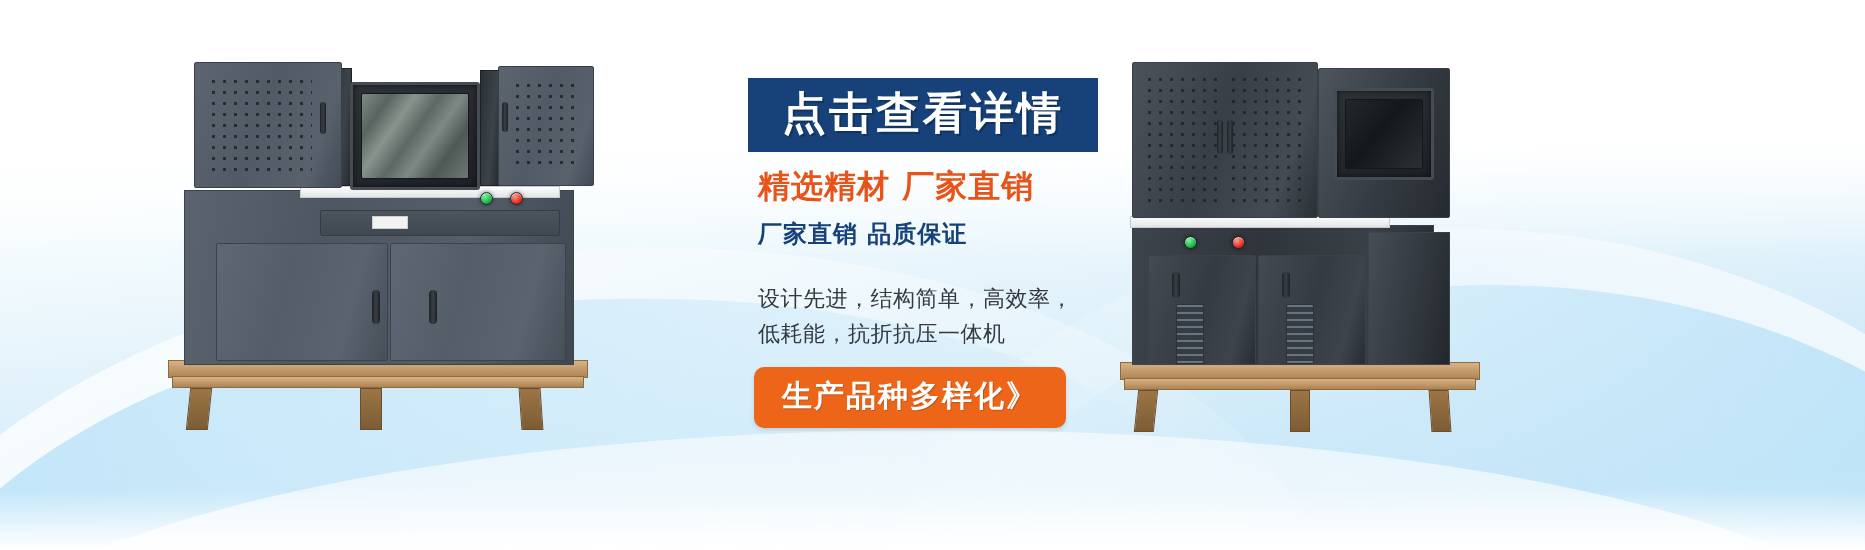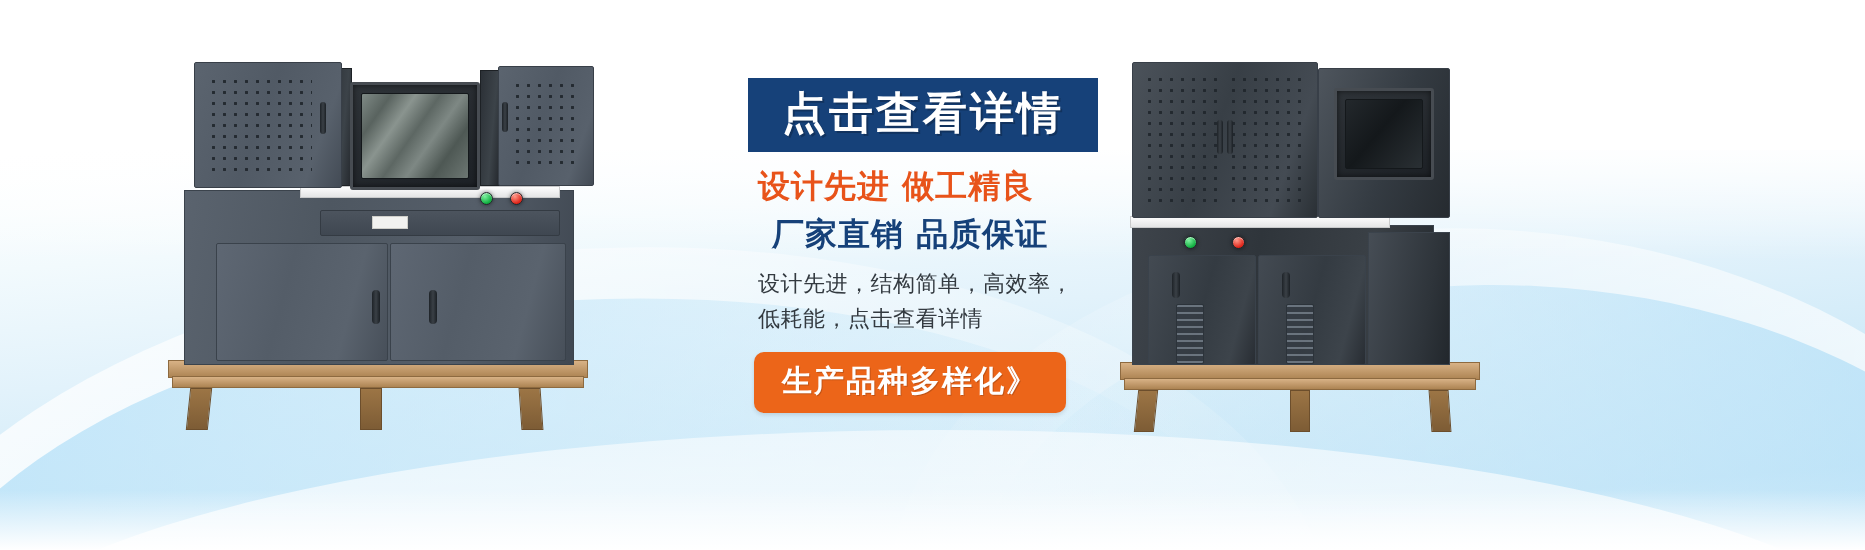--- a/index.html
+++ b/index.html
@@ -30,23 +30,23 @@
   
   .textblock{position:absolute;left:748px;top:78px;width:540px}
 
   .titlebar{display:inline-block;background:#164179;padding:9px 34px 13px 34px;}
   .titlebar .ttl{font-family:"DejaVu Sans",sans-serif;font-weight:bold;color:#fff;
     font-size:44px;line-height:52px;letter-spacing:3px;
     text-shadow:2px 2px 0 rgba(0,0,0,.22)}
 
   .line-or{margin-top:14px;margin-left:10px;font-family:"DejaVu Sans",sans-serif;font-weight:bold;
     font-size:32px;line-height:40px;color:#e8531a;letter-spacing:1px}
-  .line-bl{margin-top:8px;margin-left:24px;font-family:"DejaVu Sans",sans-serif;font-weight:bold;
-    font-size:32px;line-height:40px;color:#164179;letter-spacing:1px}
-  .desc{margin-top:12px;margin-left:10px;font-family:"DejaVu Sans",sans-serif;
+  .line-bl{margin-top:8px;margin-left:10px;font-family:"DejaVu Sans",sans-serif;font-weight:bold;
+    font-size:24px;line-height:40px;color:#164179;letter-spacing:1px}
+  .desc{margin-top:27px;margin-left:10px;font-family:"DejaVu Sans",sans-serif;
     font-size:22px;line-height:35px;color:#333a40;letter-spacing:.5px}
 
   .cta{margin-top:16px;margin-left:6px;display:inline-block;background:#ec6519;
     border-radius:10px;padding:10px 28px 13px 28px;cursor:pointer;
     box-shadow:0 2px 4px rgba(0,0,0,.12)}
   .cta .ctat{font-family:"DejaVu Sans",sans-serif;font-weight:bold;color:#fff;font-size:30px;
     line-height:38px;letter-spacing:2px;text-shadow:1px 1px 0 rgba(0,0,0,.18);white-space:nowrap}
 
   
   .machine{position:absolute}
@@ -140,25 +140,25 @@
     <div class="perf" style="left:362px;top:40px;width:66px;height:92px"></div>
     <div class="handle-v" style="left:352px;top:62px;height:30px;width:6px"></div>
   </div>
 
   <div class="textblock">
 
     <div class="titlebar">
       <div class="ttl">点击查看详情</div>
     </div>
 
-    <div class="line-or">设计先进 做工精良</div>
+    <div class="line-or">精选精材 厂家直销</div>
     <div class="line-bl">厂家直销  品质保证</div>
 
     <div class="desc">设计先进，结构简单，高效率，</div>
-    <div class="desc" style="margin-top:0">低耗能，点击查看详情</div>
+    <div class="desc" style="margin-top:0">低耗能，抗折抗压一体机</div>
 
     <div class="cta">
       <span class="ctat">生产品种多样化》</span>
     </div>
   </div>
 
   <div class="machine m-right">
 
     <div class="pallet-slat" style="left:20px;top:322px;width:360px;height:18px"></div>
     <div class="pallet-slat" style="left:24px;top:338px;width:352px;height:12px"></div>

